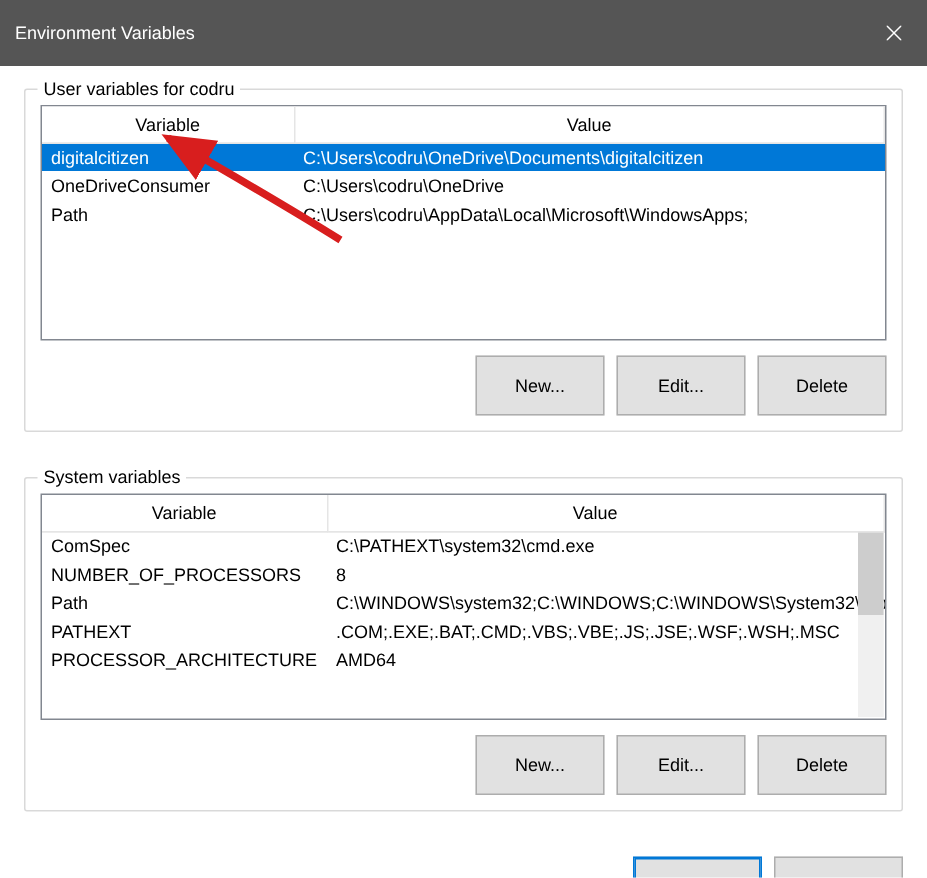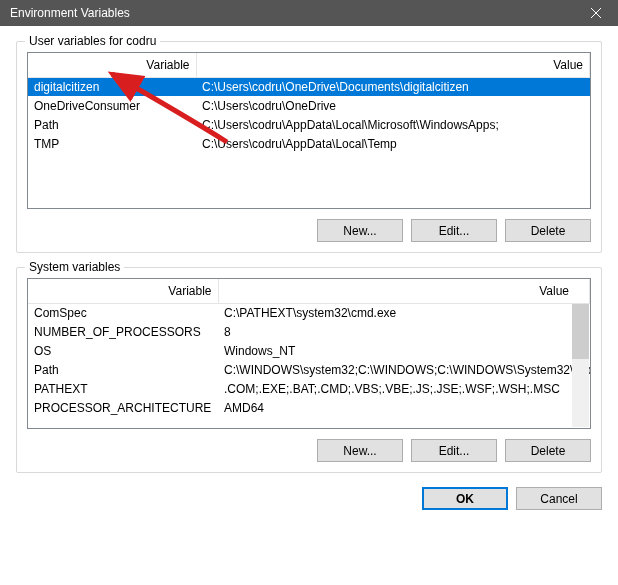--- a/index.html
+++ b/index.html
@@ -5,21 +5,21 @@
   * { box-sizing: border-box; margin: 0; padding: 0; }
   body {
     font-family: "Segoe UI", Tahoma, sans-serif;
     font-size: 12px;
     background: #fff;
     width: 618px;
     height: 585px;
     overflow: hidden;
   }
   .titlebar {
-    height: 26px;
+    height: 44px;
     background: #555;
     color: #fff;
     display: flex;
     align-items: center;
     padding-left: 10px;
     font-size: 12px;
   }
   .titlebar-title { flex: 1; }
   .titlebar-close {
     width: 45px;
@@ -31,21 +31,21 @@
   }
   .titlebar-close svg { width: 10px; height: 10px; }
   .content {
     padding: 15px 16px 12px 16px;
   }
   .group {
     border: 1px solid #d9d9d9;
     border-radius: 2px;
     padding: 10px 10px 10px 10px;
     position: relative;
-    margin-bottom: 14px;
+    margin-bottom: 30px;
   }
   .group-label {
     position: absolute;
     top: -8px;
     left: 8px;
     background: #fff;
     padding: 0 4px;
     color: #000;
     font-size: 12px;
   }
@@ -55,21 +55,21 @@
     position: relative;
   }
   .tw-user { height: 157px; }
   .tw-sys { height: 151px; }
   table {
     width: 100%;
     border-collapse: collapse;
     table-layout: fixed;
   }
   thead th {
-    text-align: right;
+    text-align: center;
     font-weight: normal;
     padding: 4px 6px;
     background: #fff;
     border-bottom: 1px solid #e5e5e5;
     border-right: 1px solid #e5e5e5;
     font-size: 12px;
     height: 24px;
   }
   col.c-var { width: 168px; }
   col.c-val { width: auto; }
@@ -101,21 +101,21 @@
     background: #cdcdcd;
   }
   .btnrow {
     display: flex;
     justify-content: flex-end;
     gap: 8px;
     margin-top: 10px;
   }
   .btn {
     width: 86px;
-    height: 23px;
+    height: 40px;
     border: 1px solid #adadad;
     background: #e1e1e1;
     font-family: inherit;
     font-size: 12px;
     cursor: pointer;
   }
   .btn.primary {
     border: 1px solid #0078d7;
     outline: 1px solid #0078d7;
     outline-offset: -2px;
@@ -169,24 +169,20 @@
             <td>digitalcitizen</td>
             <td>C:\Users\codru\OneDrive\Documents\digitalcitizen</td>
           </tr>
           <tr>
             <td>OneDriveConsumer</td>
             <td>C:\Users\codru\OneDrive</td>
           </tr>
           <tr>
             <td>Path</td>
             <td>C:\Users\codru\AppData\Local\Microsoft\WindowsApps;</td>
-          </tr>
-          <tr>
-            <td>TMP</td>
-            <td>C:\Users\codru\AppData\Local\Temp</td>
           </tr>
         </tbody>
       </table>
     </div>
 
     <svg class="annotation-arrow" style="left:60px; top:20px;" width="160" height="90">
       <defs>
         <marker id="ah" markerWidth="8" markerHeight="8" refX="6" refY="3" orient="auto">
           <path d="M0,0 L7,3 L0,6 Z" fill="#d81e1e"></path>
         </marker>
@@ -219,24 +215,20 @@
         <tbody>
           <tr>
             <td>ComSpec</td>
             <td>C:\PATHEXT\system32\cmd.exe</td>
           </tr>
           <tr>
             <td>NUMBER_OF_PROCESSORS</td>
             <td>8</td>
           </tr>
           <tr>
-            <td>OS</td>
-            <td>Windows_NT</td>
-          </tr>
-          <tr>
             <td>Path</td>
             <td>C:\WINDOWS\system32;C:\WINDOWS;C:\WINDOWS\System32\Wb...</td>
           </tr>
           <tr>
             <td>PATHEXT</td>
             <td>.COM;.EXE;.BAT;.CMD;.VBS;.VBE;.JS;.JSE;.WSF;.WSH;.MSC</td>
           </tr>
           <tr>
             <td>PROCESSOR_ARCHITECTURE</td>
             <td>AMD64</td>

